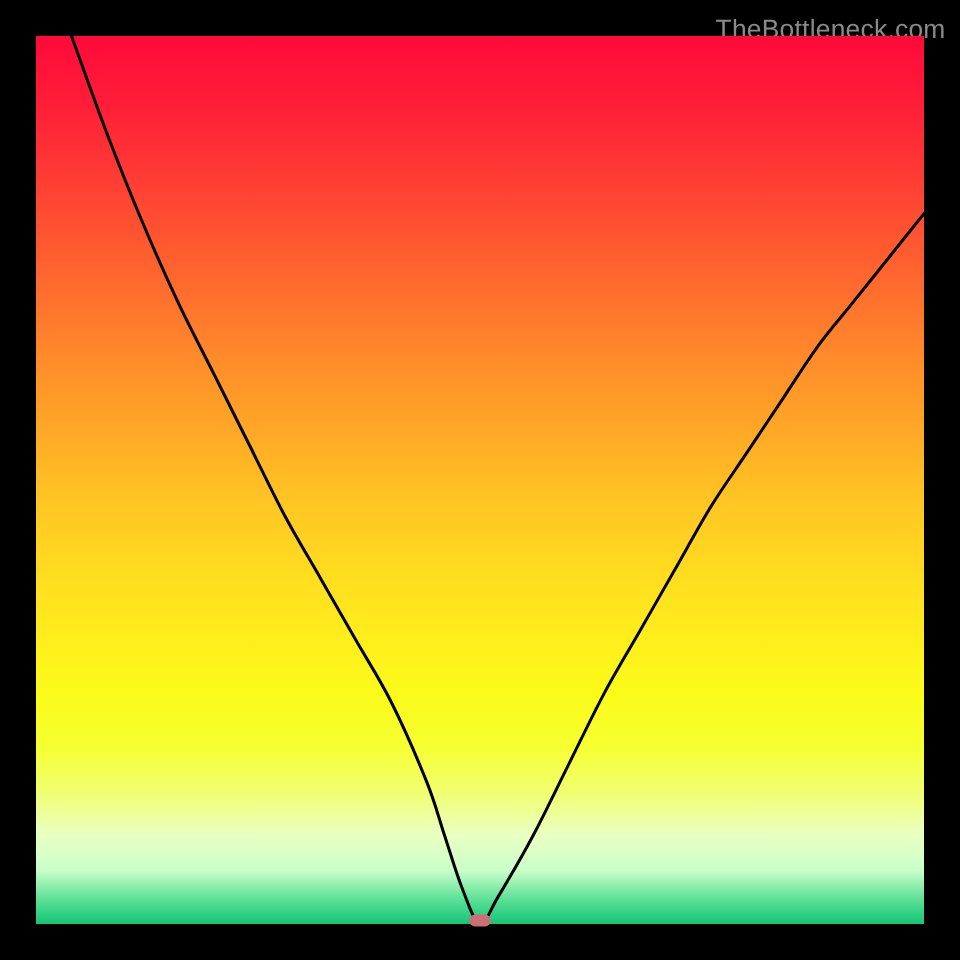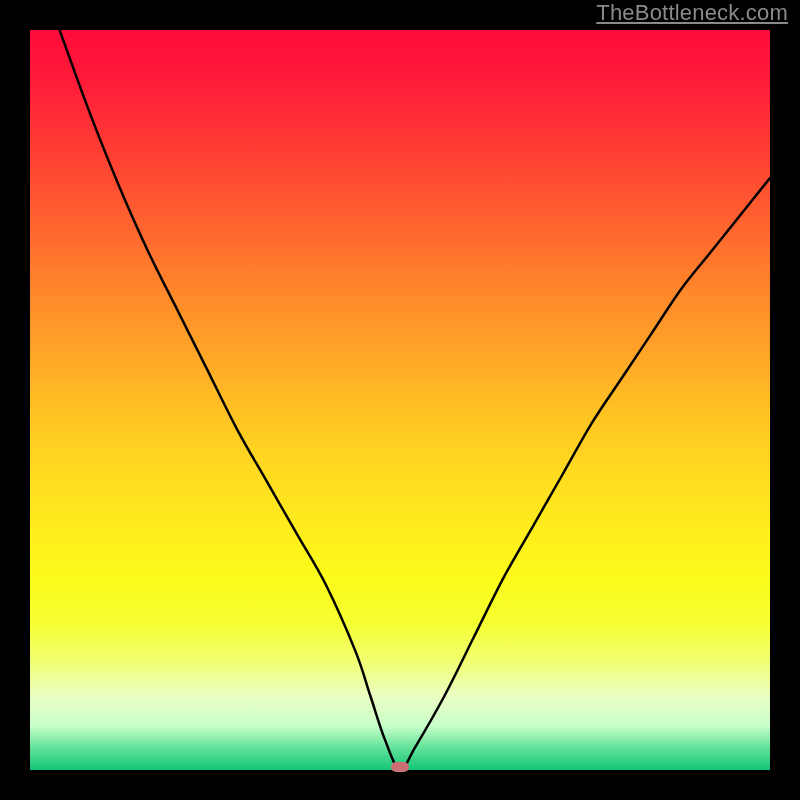--- a/index.html
+++ b/index.html
@@ -52,29 +52,28 @@
   .marker {
     position: absolute;
     width: 18px;
     height: 10px;
     border-radius: 5px;
     background: #cc6f74;
     transform: translate(-50%, -50%);
   }
   .watermark {
     position: absolute;
-    top: 0;
+    top: 12px;
     right: 12px;
     color: #8a8a8a;
     font-size: 22px;
     font-weight: 500;
     letter-spacing: 0.2px;
     pointer-events: none;
     user-select: none;
-    text-decoration: underline;
   }
 </style>
 </head>
 <body>
 
 <div class="frame">
 
   <div class="watermark">TheBottleneck.com</div>
 
   <div class="plot">

